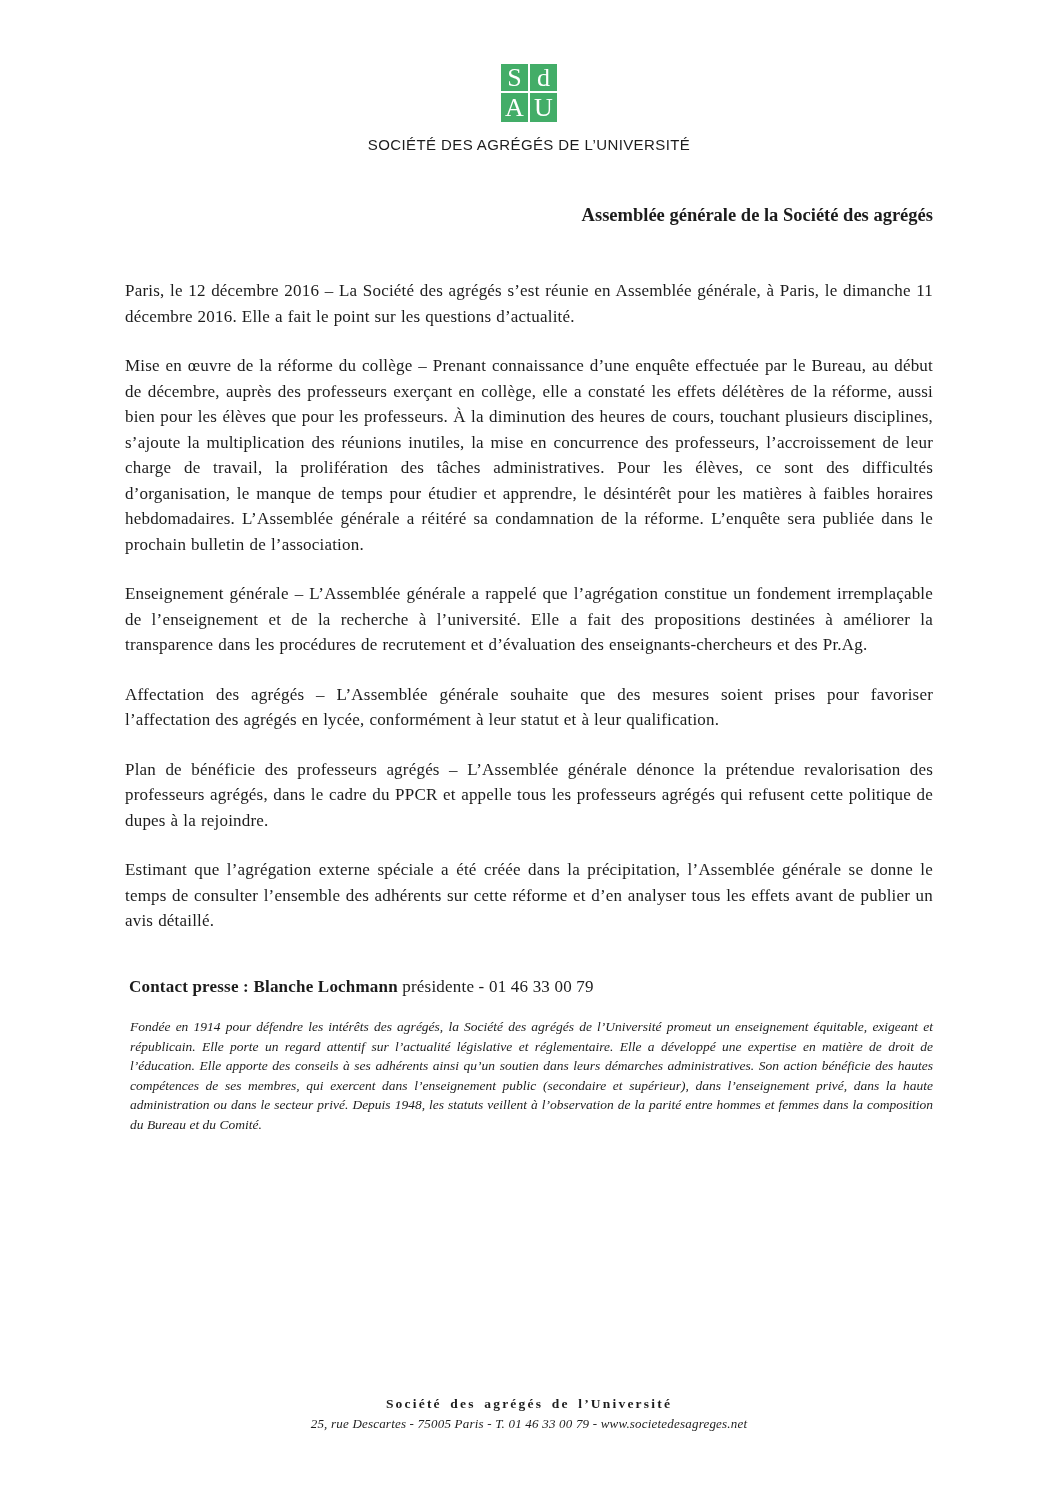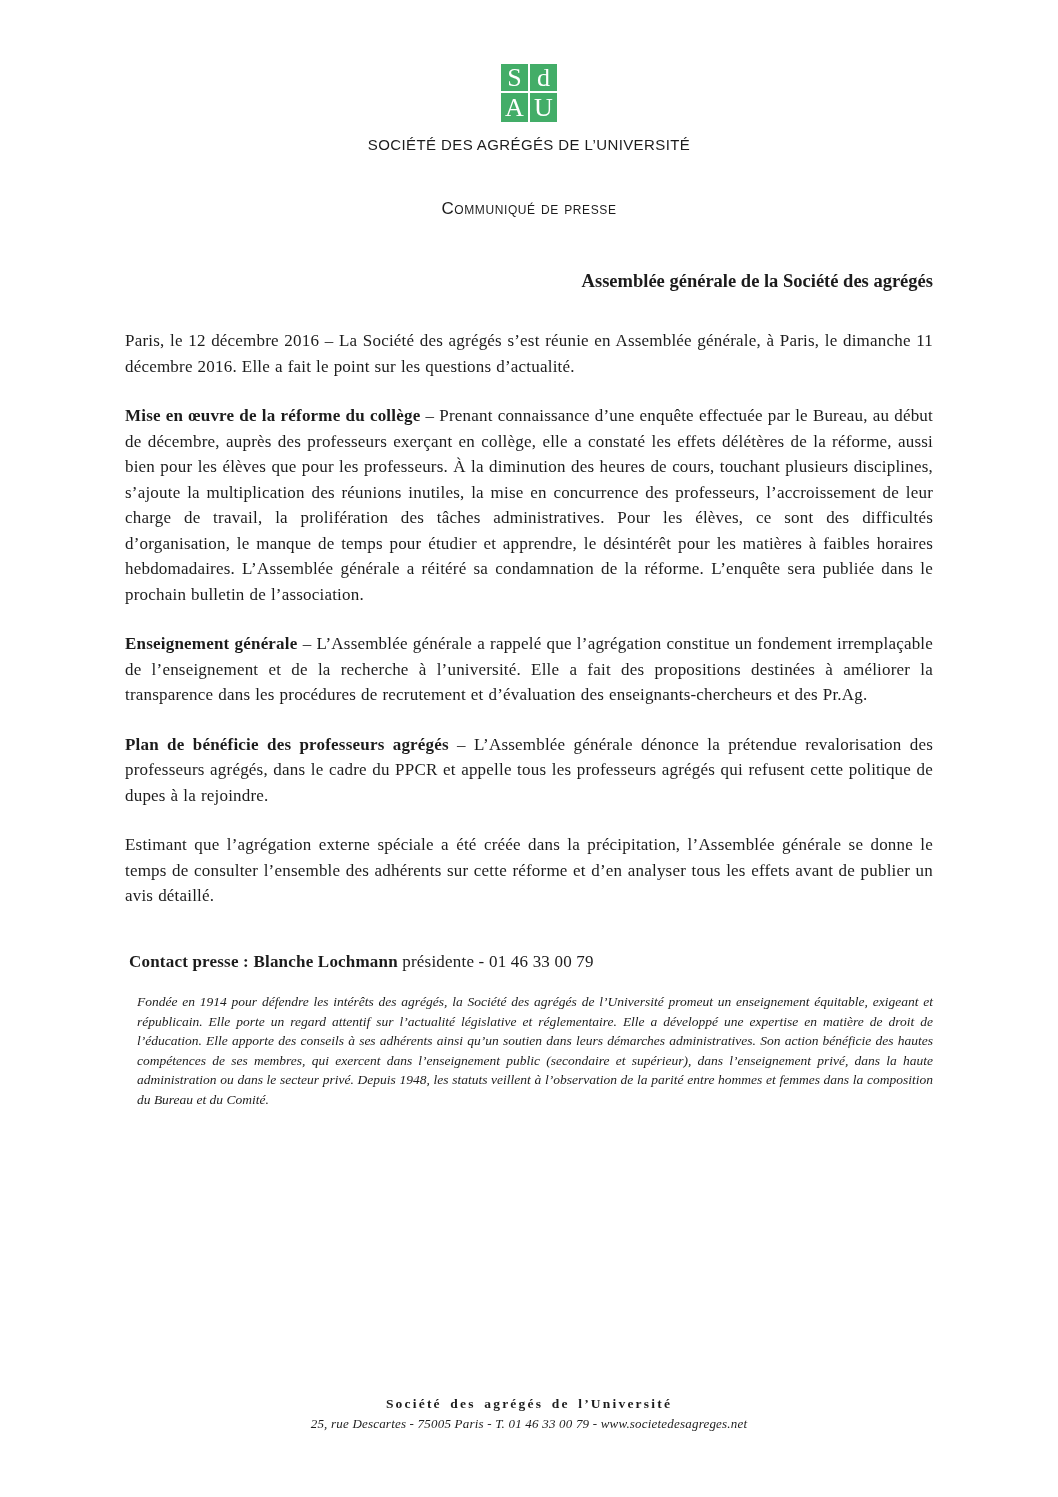--- a/index.html
+++ b/index.html
@@ -78,33 +78,33 @@
   }
 
   .body-par{
     margin:24px 0 0 0;
     text-align:justify;
     font-size:17px;
     line-height:25.5px;
     letter-spacing:0.2px;
     word-spacing:0.5px;
   }
-  .body-par.first-par{margin-top:36px;}
-  .body-par b{font-weight:bold;margin-top:15px;}
+  .body-par.first-par{margin-top:52px;}
+  .body-par b{font-weight:normal;margin-top:15px;}
 
   .contact{
     margin-top:40px;
     font-size:17px;
     line-height:25.5px;
     letter-spacing:0.2px;
   }
   .contact-line{margin:4px;}
 
   .boilerplate{
-    margin:18px 0 0 12px;
+    margin:18px 0 0 5px;
     text-align:justify;
     font-style:italic;
     font-size:13.5px;
     line-height:19.5px;
   }
 
   .footer{
     position:absolute;
     left:0; right:0;
     top:1396px;
@@ -131,31 +131,31 @@
 
     <div class="logo">
       <div class="logo-cell">S</div>
       <div class="logo-cell">d</div>
       <div class="logo-cell">A</div>
       <div class="logo-cell">U</div>
     </div>
 
     <div class="org-name">SOCIÉTÉ DES AGRÉGÉS DE L’UNIVERSITÉ</div>
 
-    <div class="doc-type">Communiqué de presse</div>
 
     <h1 class="title">Assemblée générale de la Société des agrégés</h1>
 
 
     <p class="body-par first-par"><b></b><span>Paris, le 12 décembre 2016 – La Société des agrégés s’est réunie en Assemblée générale, à Paris, le dimanche 11 décembre 2016. Elle a fait le point sur les questions d’actualité.</span></p>
 
     <p class="body-par"><b>Mise en œuvre de la réforme du collège</b><span> – Prenant connaissance d’une enquête effectuée par le Bureau, au début de décembre, auprès des professeurs exerçant en collège, elle a constaté les effets délétères de la réforme, aussi bien pour les élèves que pour les professeurs. À la diminution des heures de cours, touchant plusieurs disciplines, s’ajoute la multiplication des réunions inutiles, la mise en concurrence des professeurs, l’accroissement de leur charge de travail, la prolifération des tâches administratives. Pour les élèves, ce sont des difficultés d’organisation, le manque de temps pour étudier et apprendre, le désintérêt pour les matières à faibles horaires hebdomadaires. L’Assemblée générale a réitéré sa condamnation de la réforme. L’enquête sera publiée dans le prochain bulletin de l’association.</span></p>
 
     <p class="body-par"><b>Enseignement générale</b><span> – L’Assemblée générale a rappelé que l’agrégation constitue un fondement irremplaçable de l’enseignement et de la recherche à l’université. Elle a fait des propositions destinées à améliorer la transparence dans les procédures de recrutement et d’évaluation des enseignants-chercheurs et des Pr.Ag.</span></p>
 
+    <p class="body-par"><b>Affectation des agrégés</b><span> – L’Assemblée générale souhaite que des mesures soient prises pour favoriser l’affectation des agrégés en lycée, conformément à leur statut et à leur qualification.</span></p>
 
     <p class="body-par"><b>Plan de bénéficie des professeurs agrégés</b><span> – L’Assemblée générale dénonce la prétendue revalorisation des professeurs agrégés, dans le cadre du PPCR et appelle tous les professeurs agrégés qui refusent cette politique de dupes à la rejoindre.</span></p>
 
     <p class="body-par"><b></b><span>Estimant que l’agrégation externe spéciale a été créée dans la précipitation, l’Assemblée générale se donne le temps de consulter l’ensemble des adhérents sur cette réforme et d’en analyser tous les effets avant de publier un avis détaillé.</span></p>
 
     <div class="contact">
       <p class="contact-line"><b>Contact presse : Blanche Lochmann</b><span> présidente - 01 46 33 00 79</span></p>
     </div>
 
     <p class="boilerplate">Fondée en 1914 pour défendre les intérêts des agrégés, la Société des agrégés de l’Université promeut un enseignement équitable, exigeant et républicain. Elle porte un regard attentif sur l’actualité législative et réglementaire. Elle a développé une expertise en matière de droit de l’éducation. Elle apporte des conseils à ses adhérents ainsi qu’un soutien dans leurs démarches administratives. Son action bénéficie des hautes compétences de ses membres, qui exercent dans l’enseignement public (secondaire et supérieur), dans l’enseignement privé, dans la haute administration ou dans le secteur privé. Depuis 1948, les statuts veillent à l’observation de la parité entre hommes et femmes dans la composition du Bureau et du Comité.</p>

